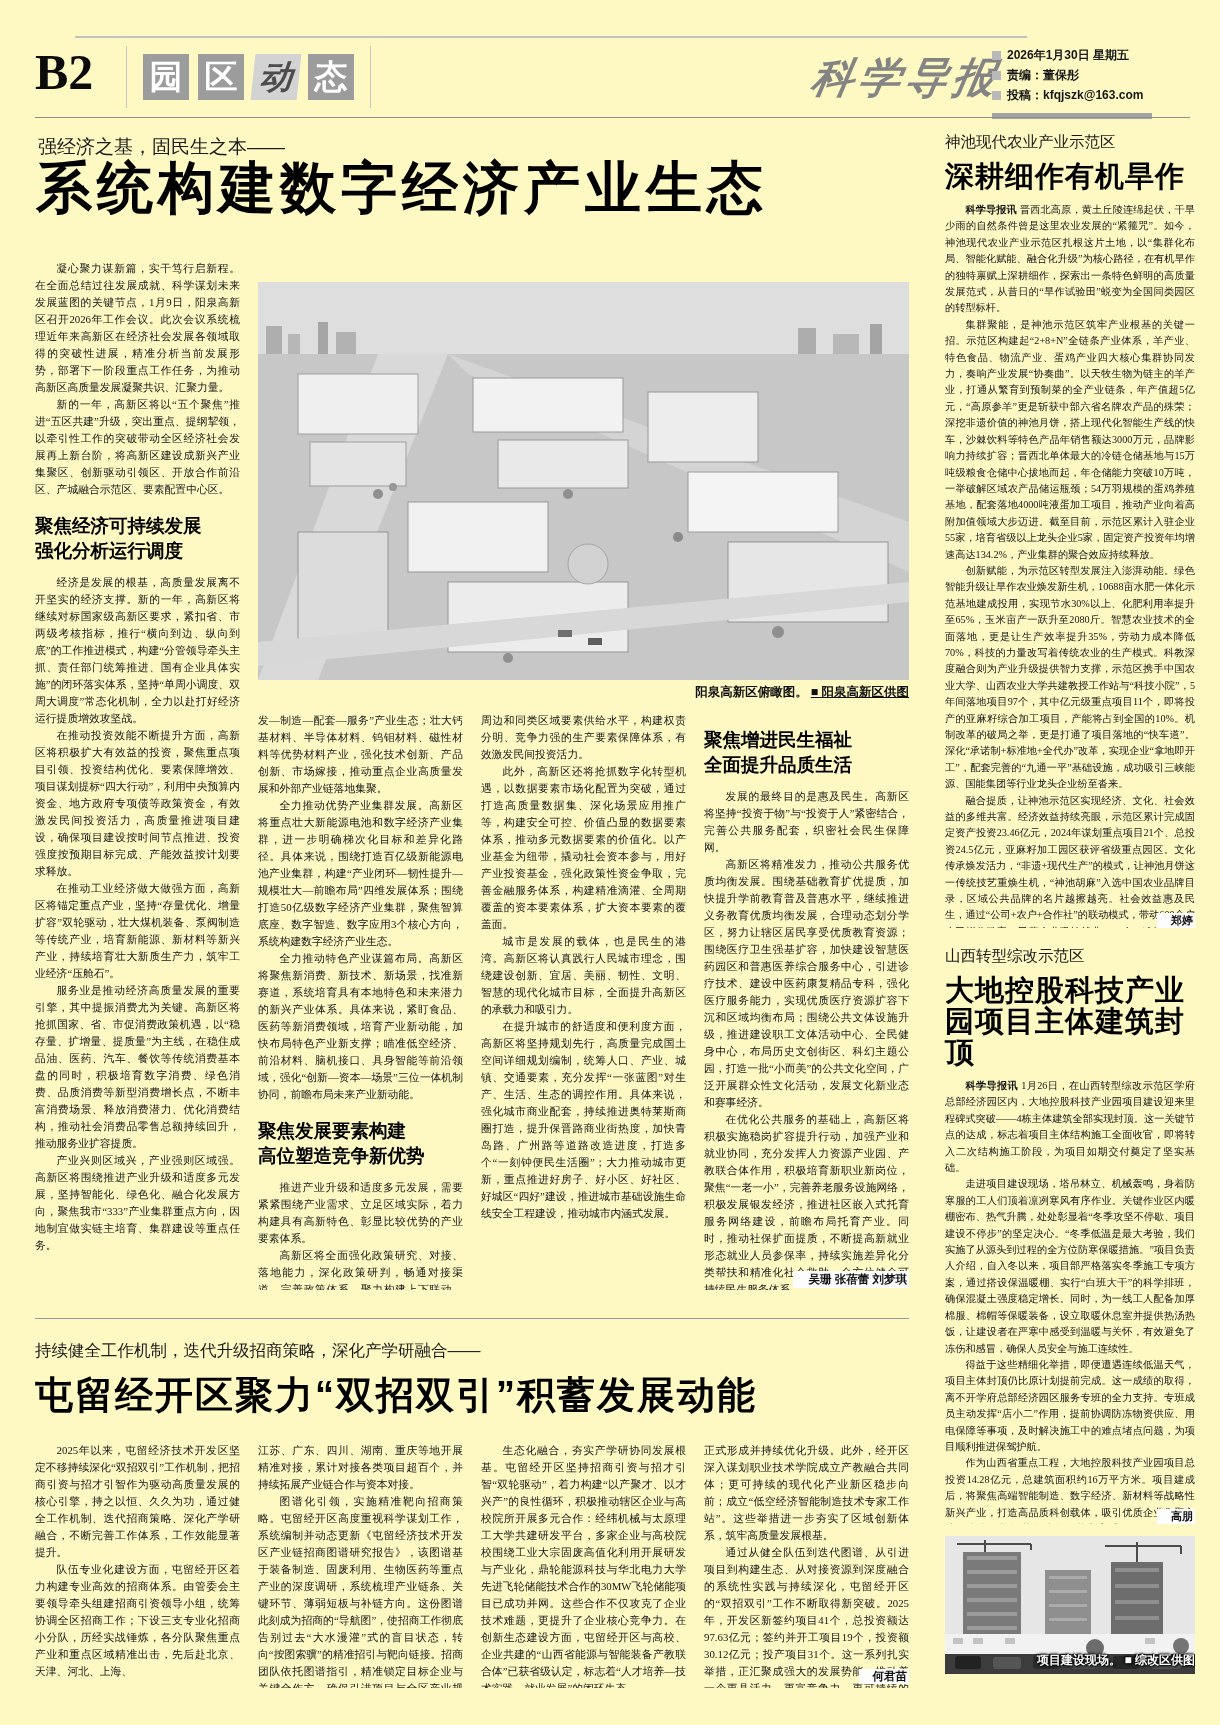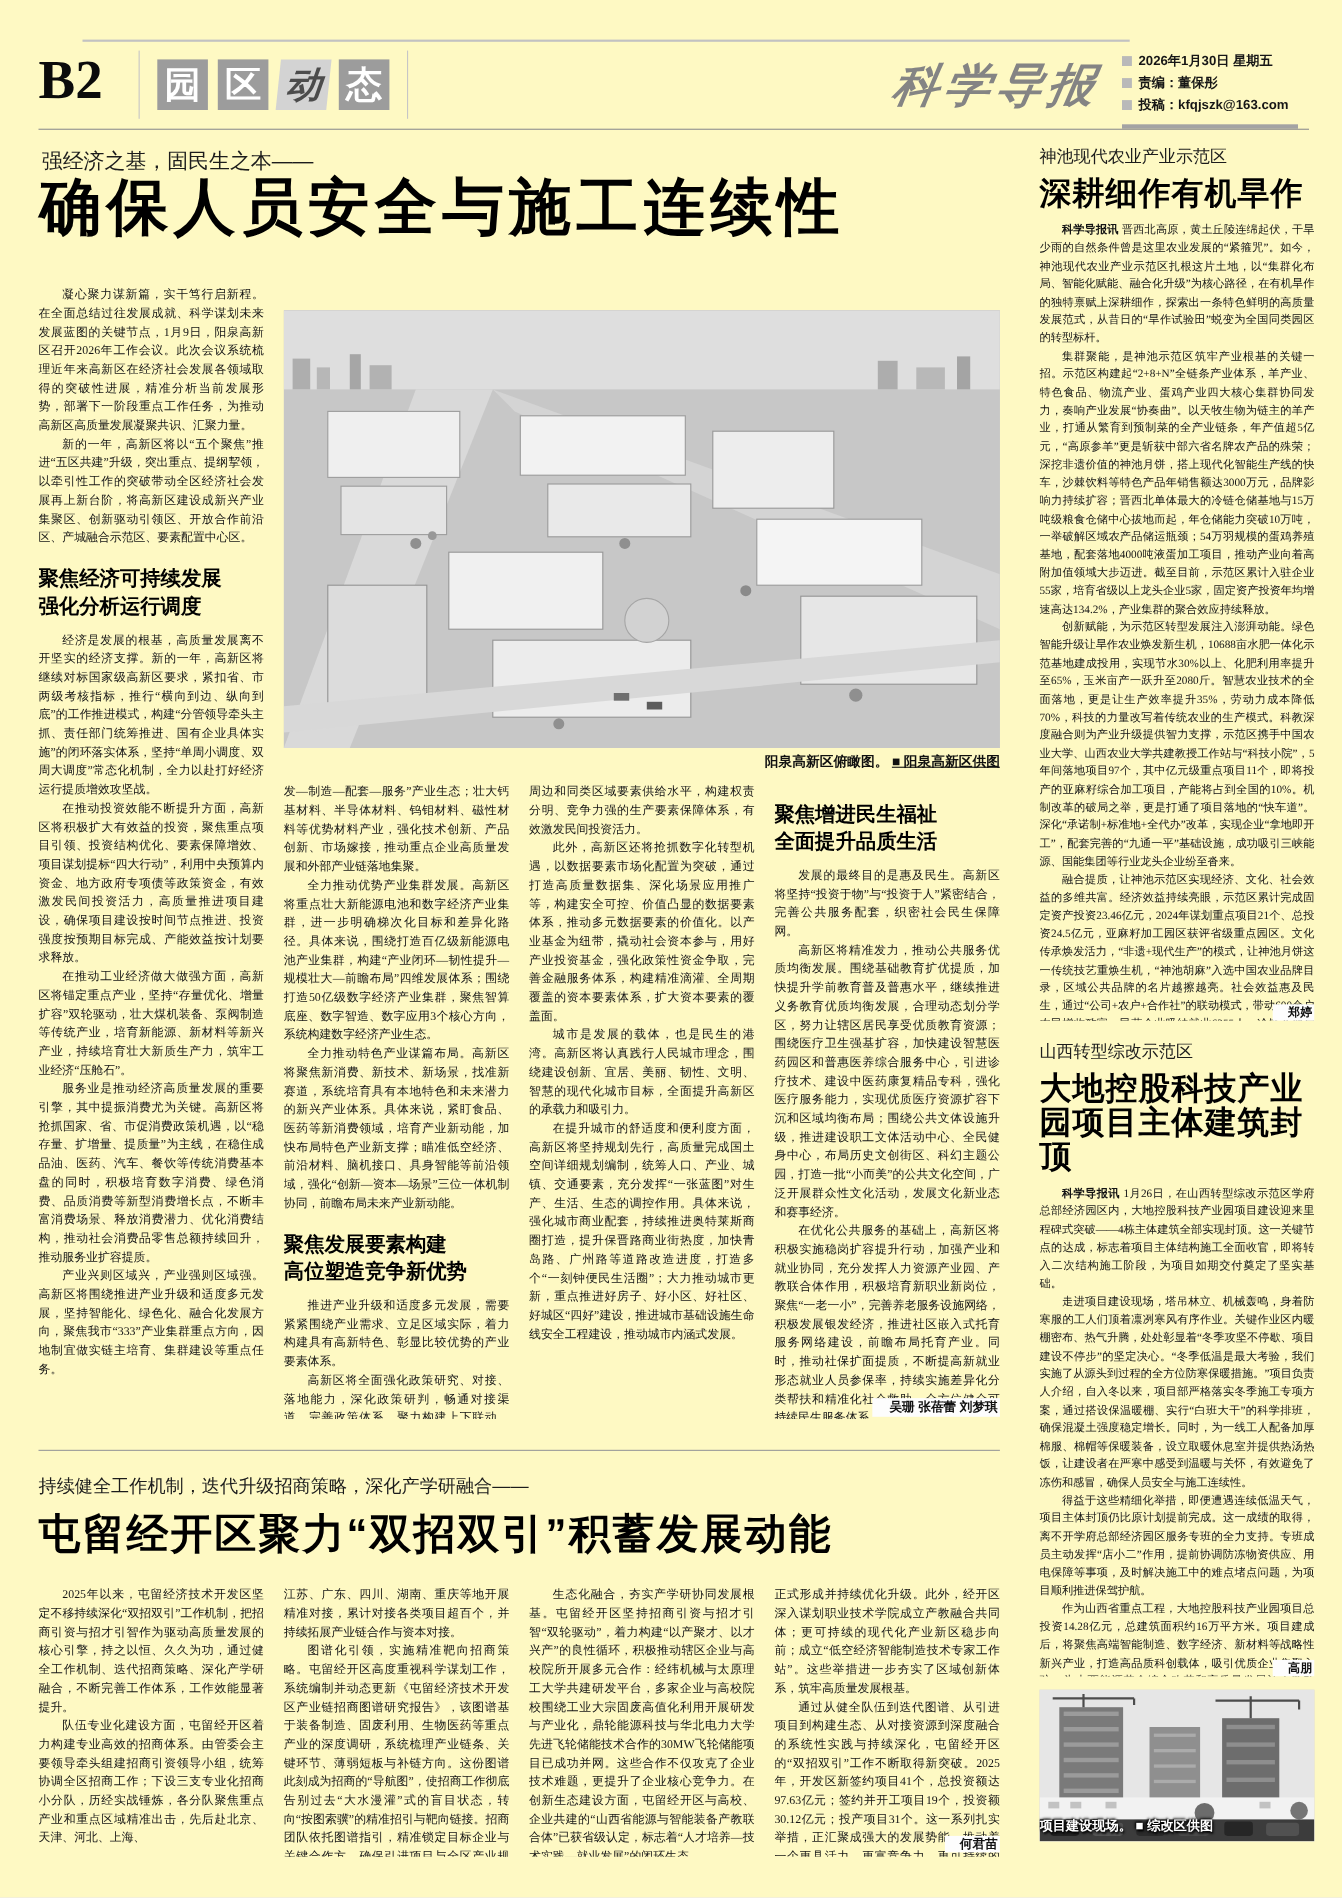--- a/index.html
+++ b/index.html
@@ -13,21 +13,21 @@
   .sec-wrap{position:absolute;left:126px;top:46px;height:62px;display:flex;align-items:center;gap:9px;
             padding:0 16px;border-left:1px solid #c6c6c6;border-right:1px solid #c6c6c6;}
   .sec-box{width:46px;height:46px;display:flex;align-items:center;justify-content:center;
            background:#9c9c9c;color:#fff;font-family:"Liberation Sans",sans-serif;
            font-weight:bold;font-size:33px;}
   .sec-box.alt{background:#d3d3d3;color:#4c4c4c;font-family:"Liberation Serif",serif;
                font-style:italic;transform:skewX(-6deg);}
   .masthead{position:absolute;left:812px;top:50px;display:inline-block;
             font-family:"Liberation Serif",serif;font-style:italic;font-weight:bold;
             font-size:42px;color:#848484;letter-spacing:5px;transform:skewX(-10deg);}
-  .dateblock{position:absolute;left:1020px;top:44px;width:160px;border-bottom:4px solid #a3a3a3;padding-bottom:6px;}
+  .dateblock{position:absolute;left:992px;top:44px;width:160px;border-bottom:6px solid #a3a3a3;padding-bottom:6px;}
   .daterow{display:flex;align-items:center;gap:6px;margin:3px 0;white-space:nowrap;
            font-family:"Liberation Sans",sans-serif;font-weight:bold;font-size:12px;color:#161616;}
   .sq{width:9px;height:9px;background:#b9b9b9;flex:0 0 auto;}
   .hdr-rule{position:absolute;left:35px;top:117px;width:1155px;height:1px;background:#8f8f8f;}
 
   
   .para{font-size:10.8px;line-height:17px;text-align:justify;text-indent:2em;margin:0;color:#141414;}
   .para.cont{text-indent:0;}
   .lead{font-weight:bold;font-family:"Liberation Sans",sans-serif;}
   .subhead{font-family:"Liberation Sans","DejaVu Sans",sans-serif;font-size:18.5px;line-height:25px;
@@ -61,21 +61,21 @@
               line-height:31px;letter-spacing:1px;color:#000;margin:0 0 10px;}
   .r-body{position:relative;overflow:hidden;}
   .rightcol .para{font-size:10.2px;line-height:16.4px;}
   .art1 .r-body{height:726px;}
   .art2{margin-top:18px;}
   .art2 .r-body{height:446px;}
   .r-byline{position:absolute;right:0;bottom:0;background:#fdfdfd;padding:0 2px 0 14px;
             font-weight:bold;font-size:11px;font-family:"Liberation Sans",sans-serif;}
   .photo2{position:relative;width:250px;height:138px;margin-top:12px;background:#dcdcdc;overflow:hidden;}
   .photo2 svg{display:block;width:100%;height:100%;}
-  .photo2-caption{position:absolute;left:0;right:0;bottom:5px;text-align:left;color:#fff;
+  .photo2-caption{position:absolute;left:0;right:0;bottom:5px;text-align:right;color:#fff;
                   font-family:"Liberation Sans",sans-serif;font-weight:bold;font-size:12px;
                   text-shadow:0 0 3px #000,1px 1px 2px #000,-1px -1px 2px #000;}
 
   
   .bottom{position:absolute;left:35px;top:1336px;width:874px;height:354px;}
   .b-kicker{font-family:"Liberation Sans",sans-serif;font-size:16.5px;color:#1c1c1c;margin:4px 0 10px;}
   .b-headline{margin:0;font-family:"Liberation Sans",sans-serif;font-weight:900;font-size:38px;
               line-height:46px;letter-spacing:2px;color:#000;}
   .b-col{position:absolute;top:106px;width:205px;height:246px;overflow:hidden;}
   .b-col.k1{left:0;} .b-col.k2{left:223px;} .b-col.k3{left:446px;} .b-col.k4{left:669px;}
@@ -106,21 +106,21 @@
       <span>责编：董保彤</span>
     </div>
     <div class="daterow">
       <span class="sq"></span>
       <span>投稿：kfqjszk@163.com</span>
     </div>
   </div>
   <div class="hdr-rule"></div>
 
   <div class="kicker">强经济之基，固民生之本——</div>
-  <h1 class="headline">确保人员安全与施工连续性</h1>
+  <h1 class="headline">系统构建数字经济产业生态</h1>
 
   <div class="main-body">
     <div class="mc c1">
         <p class="para">凝心聚力谋新篇，实干笃行启新程。在全面总结过往发展成就、科学谋划未来发展蓝图的关键节点，1月9日，阳泉高新区召开2026年工作会议。此次会议系统梳理近年来高新区在经济社会发展各领域取得的突破性进展，精准分析当前发展形势，部署下一阶段重点工作任务，为推动高新区高质量发展凝聚共识、汇聚力量。</p>
         <p class="para">新的一年，高新区将以“五个聚焦”推进“五区共建”升级，突出重点、提纲挈领，以牵引性工作的突破带动全区经济社会发展再上新台阶，将高新区建设成新兴产业集聚区、创新驱动引领区、开放合作前沿区、产城融合示范区、要素配置中心区。</p>
         <h3 class="subhead">聚焦经济可持续发展
 强化分析运行调度</h3>
         <p class="para">经济是发展的根基，高质量发展离不开坚实的经济支撑。新的一年，高新区将继续对标国家级高新区要求，紧扣省、市两级考核指标，推行“横向到边、纵向到底”的工作推进模式，构建“分管领导牵头主抓、责任部门统筹推进、国有企业具体实施”的闭环落实体系，坚持“单周小调度、双周大调度”常态化机制，全力以赴打好经济运行提质增效攻坚战。</p>
         <p class="para">在推动投资效能不断提升方面，高新区将积极扩大有效益的投资，聚焦重点项目引领、投资结构优化、要素保障增效、项目谋划提标“四大行动”，利用中央预算内资金、地方政府专项债等政策资金，有效激发民间投资活力，高质量推进项目建设，确保项目建设按时间节点推进、投资强度按预期目标完成、产能效益按计划要求释放。</p>
         <p class="para">在推动工业经济做大做强方面，高新区将锚定重点产业，坚持“存量优化、增量扩容”双轮驱动，壮大煤机装备、泵阀制造等传统产业，培育新能源、新材料等新兴产业，持续培育壮大新质生产力，筑牢工业经济“压舱石”。</p>

